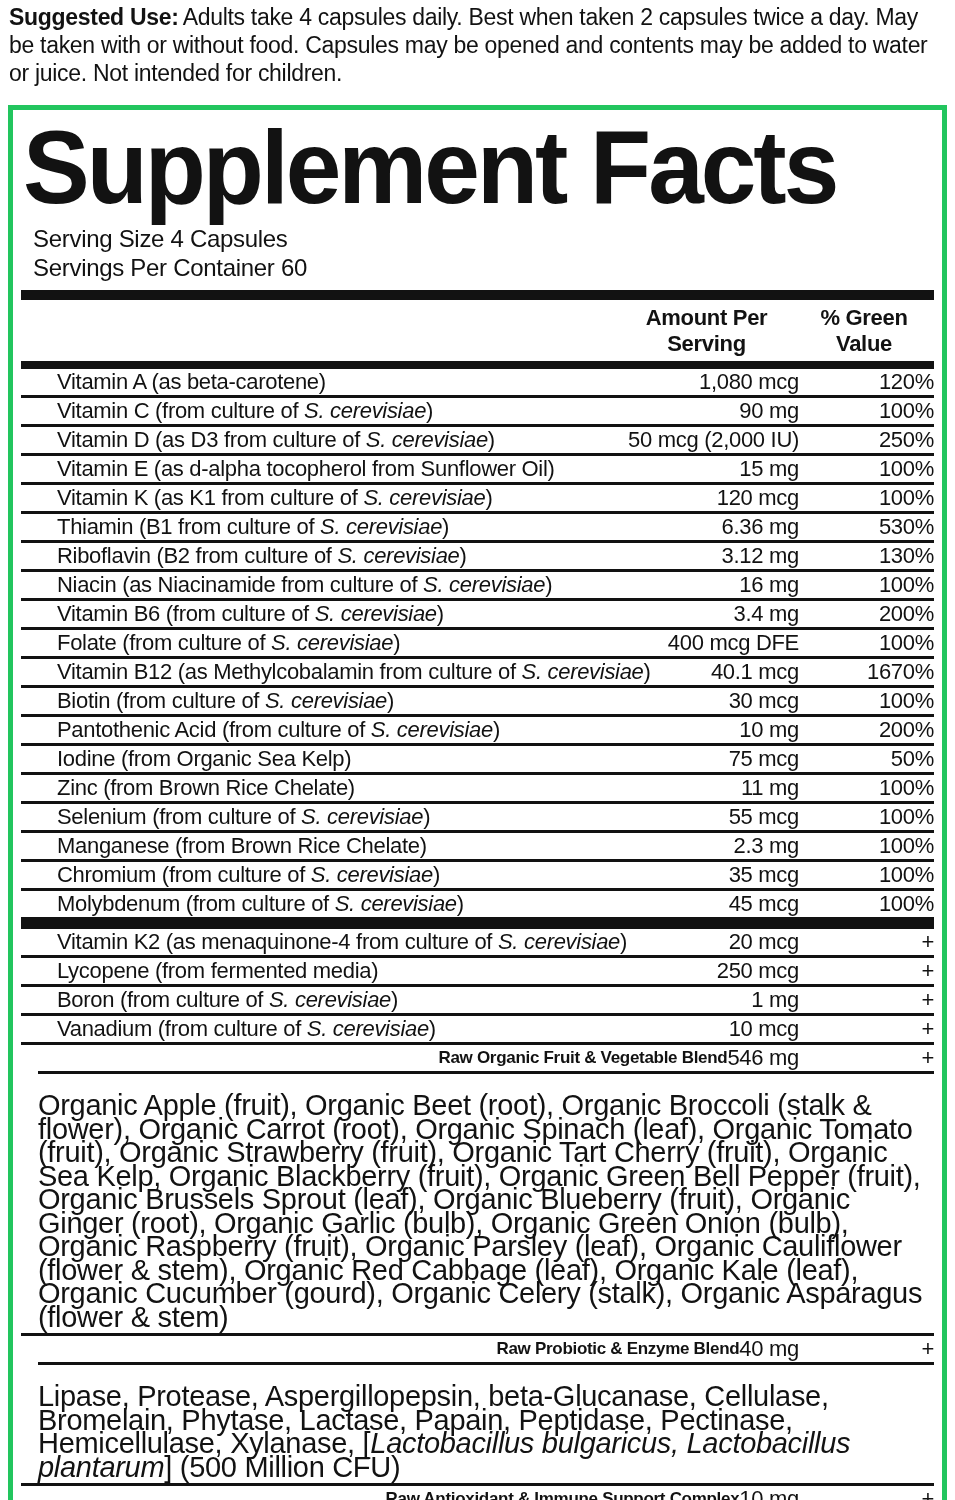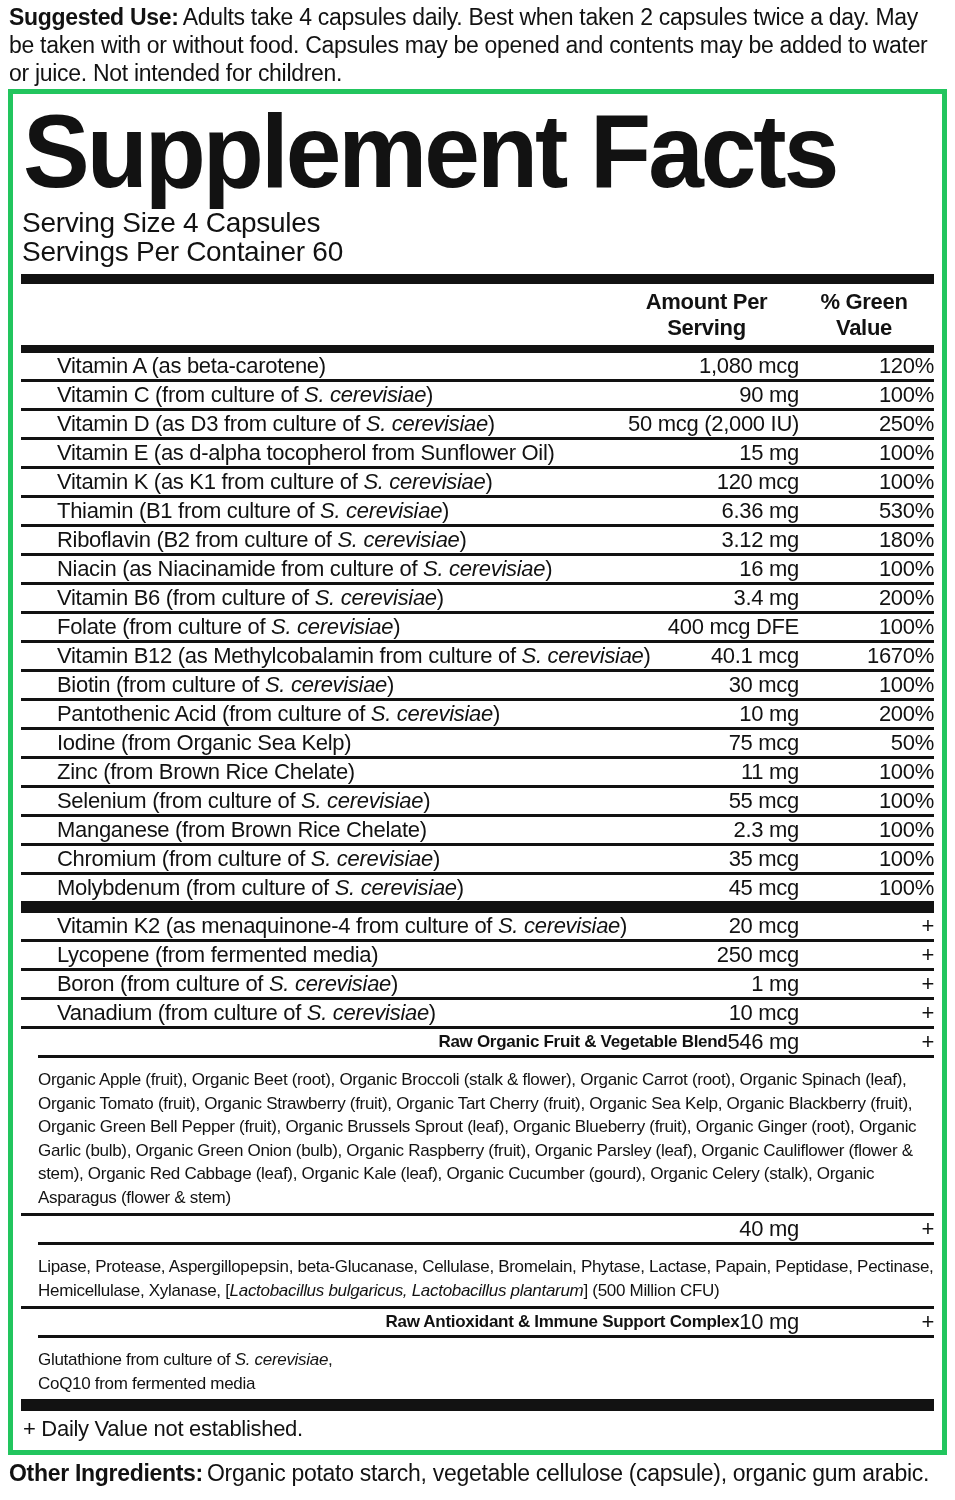--- a/index.html
+++ b/index.html
@@ -8,21 +8,21 @@
     width: 955px; height: 1500px;
     background: #ffffff;
     color: #121212;
     font-family: "Liberation Sans", sans-serif;
     overflow: hidden;
   }
   i { font-style: italic; }
 
   
   .suggested {
-    margin: 3px 10px 2px 9px;
+    margin: 3px 10px 18px 9px;
     font-size: 23px;
     line-height: 28px;
     letter-spacing: -0.3px;
   }
   .suggested .lbl { font-weight: bold; margin-right: 4px; }
 
   
   .panel {
     margin: 0 8px;
     width: 939px;
@@ -33,21 +33,21 @@
   .title {
     font-weight: bold;
     font-size: 100px;
     letter-spacing: -3px;
     line-height: 1.02;
     white-space: nowrap;
     margin: 0 0 8px 2px;
     transform: scaleY(1.04);
     transform-origin: top left;
   }
-  .serving-info { font-size: 28px; line-height: 29px; letter-spacing: -0.3px; margin-left: 1px; }
+  .serving-info { font-size: 24px; line-height: 29px; letter-spacing: -0.3px; margin-left: 12px; }
 
   .bar { background: #121212; width: 100%; }
   .bar-top   { height: 10px; margin-top: 8px; }
   .bar-med   { height: 8px;  }
   .bar-thick { height: 12px; }
 
   
   .colhead {
     display: flex;
     font-weight: bold;
@@ -72,25 +72,25 @@
   }
   .row.bold .cell-name { font-weight: bold; font-size: 17px; text-align: right; }
   .cell-name { flex: 1; overflow: hidden; margin-left: 36px; }
   .cell-amount { margin-left: auto; text-align: center; padding-right: 0; }
   .cell-dv { width: 135px; text-align: right; }
 
   .sep { height: 3px; background: #121212; }
   .sep.indent { margin-left: 17px; }
 
   .blend-details {
-    font-size: 17px;
+    font-size: 29px;
     line-height: 23.5px;
     letter-spacing: -0.3px;
     margin-left: 17px;
-    padding: 10px 0 4px 0;
+    padding: 20px 0 4px 0;
   }
 
   .footnote {
     font-size: 22px;
     letter-spacing: -0.3px;
     padding: 5px 0 2px 2px;
   }
 
   
   .other-ing {
@@ -158,21 +158,21 @@
       <div class="sep"></div>
       <div class="row">
         <span class="cell-name">Thiamin (B1 from culture of <i>S. cerevisiae</i>)</span>
         <span class="cell-amount">6.36 mg</span>
         <span class="cell-dv">530%</span>
       </div>
       <div class="sep"></div>
       <div class="row">
         <span class="cell-name">Riboflavin (B2 from culture of <i>S. cerevisiae</i>)</span>
         <span class="cell-amount">3.12 mg</span>
-        <span class="cell-dv">180%</span>
+        <span class="cell-dv">130%</span>
       </div>
       <div class="sep"></div>
       <div class="row">
         <span class="cell-name">Niacin (as Niacinamide from culture of <i>S. cerevisiae</i>)</span>
         <span class="cell-amount">16 mg</span>
         <span class="cell-dv">100%</span>
       </div>
       <div class="sep"></div>
       <div class="row">
         <span class="cell-name">Vitamin B6 (from culture of <i>S. cerevisiae</i>)</span>
@@ -273,20 +273,21 @@
       <div class="sep"></div>
       <div class="row bold">
         <span class="cell-name">Raw Organic Fruit &amp; Vegetable Blend</span>
         <span class="cell-amount">546 mg</span>
         <span class="cell-dv">+</span>
       </div>
       <div class="sep indent"></div>
       <div class="blend-details">Organic Apple (fruit), Organic Beet (root), Organic Broccoli (stalk &amp; flower), Organic Carrot (root), Organic Spinach (leaf), Organic Tomato (fruit), Organic Strawberry (fruit), Organic Tart Cherry (fruit), Organic Sea Kelp, Organic Blackberry (fruit), Organic Green Bell Pepper (fruit), Organic Brussels Sprout (leaf), Organic Blueberry (fruit), Organic Ginger (root), Organic Garlic (bulb), Organic Green Onion (bulb), Organic Raspberry (fruit), Organic Parsley (leaf), Organic Cauliflower (flower &amp; stem), Organic Red Cabbage (leaf), Organic Kale (leaf), Organic Cucumber (gourd), Organic Celery (stalk), Organic Asparagus (flower &amp; stem)</div>
       <div class="sep"></div>
       <div class="row bold">
+        <span class="cell-name">Raw Probiotic &amp; Enzyme Blend</span>
         <span class="cell-amount">40 mg</span>
         <span class="cell-dv">+</span>
       </div>
       <div class="sep indent"></div>
       <div class="blend-details">Lipase, Protease, Aspergillopepsin, beta-Glucanase, Cellulase, Bromelain, Phytase, Lactase, Papain, Peptidase, Pectinase, Hemicellulase, Xylanase, [<i>Lactobacillus bulgaricus, Lactobacillus plantarum</i>] (500 Million CFU)</div>
       <div class="sep"></div>
       <div class="row bold">
         <span class="cell-name">Raw Antioxidant &amp; Immune Support Complex</span>
         <span class="cell-amount">10 mg</span>
         <span class="cell-dv">+</span>

